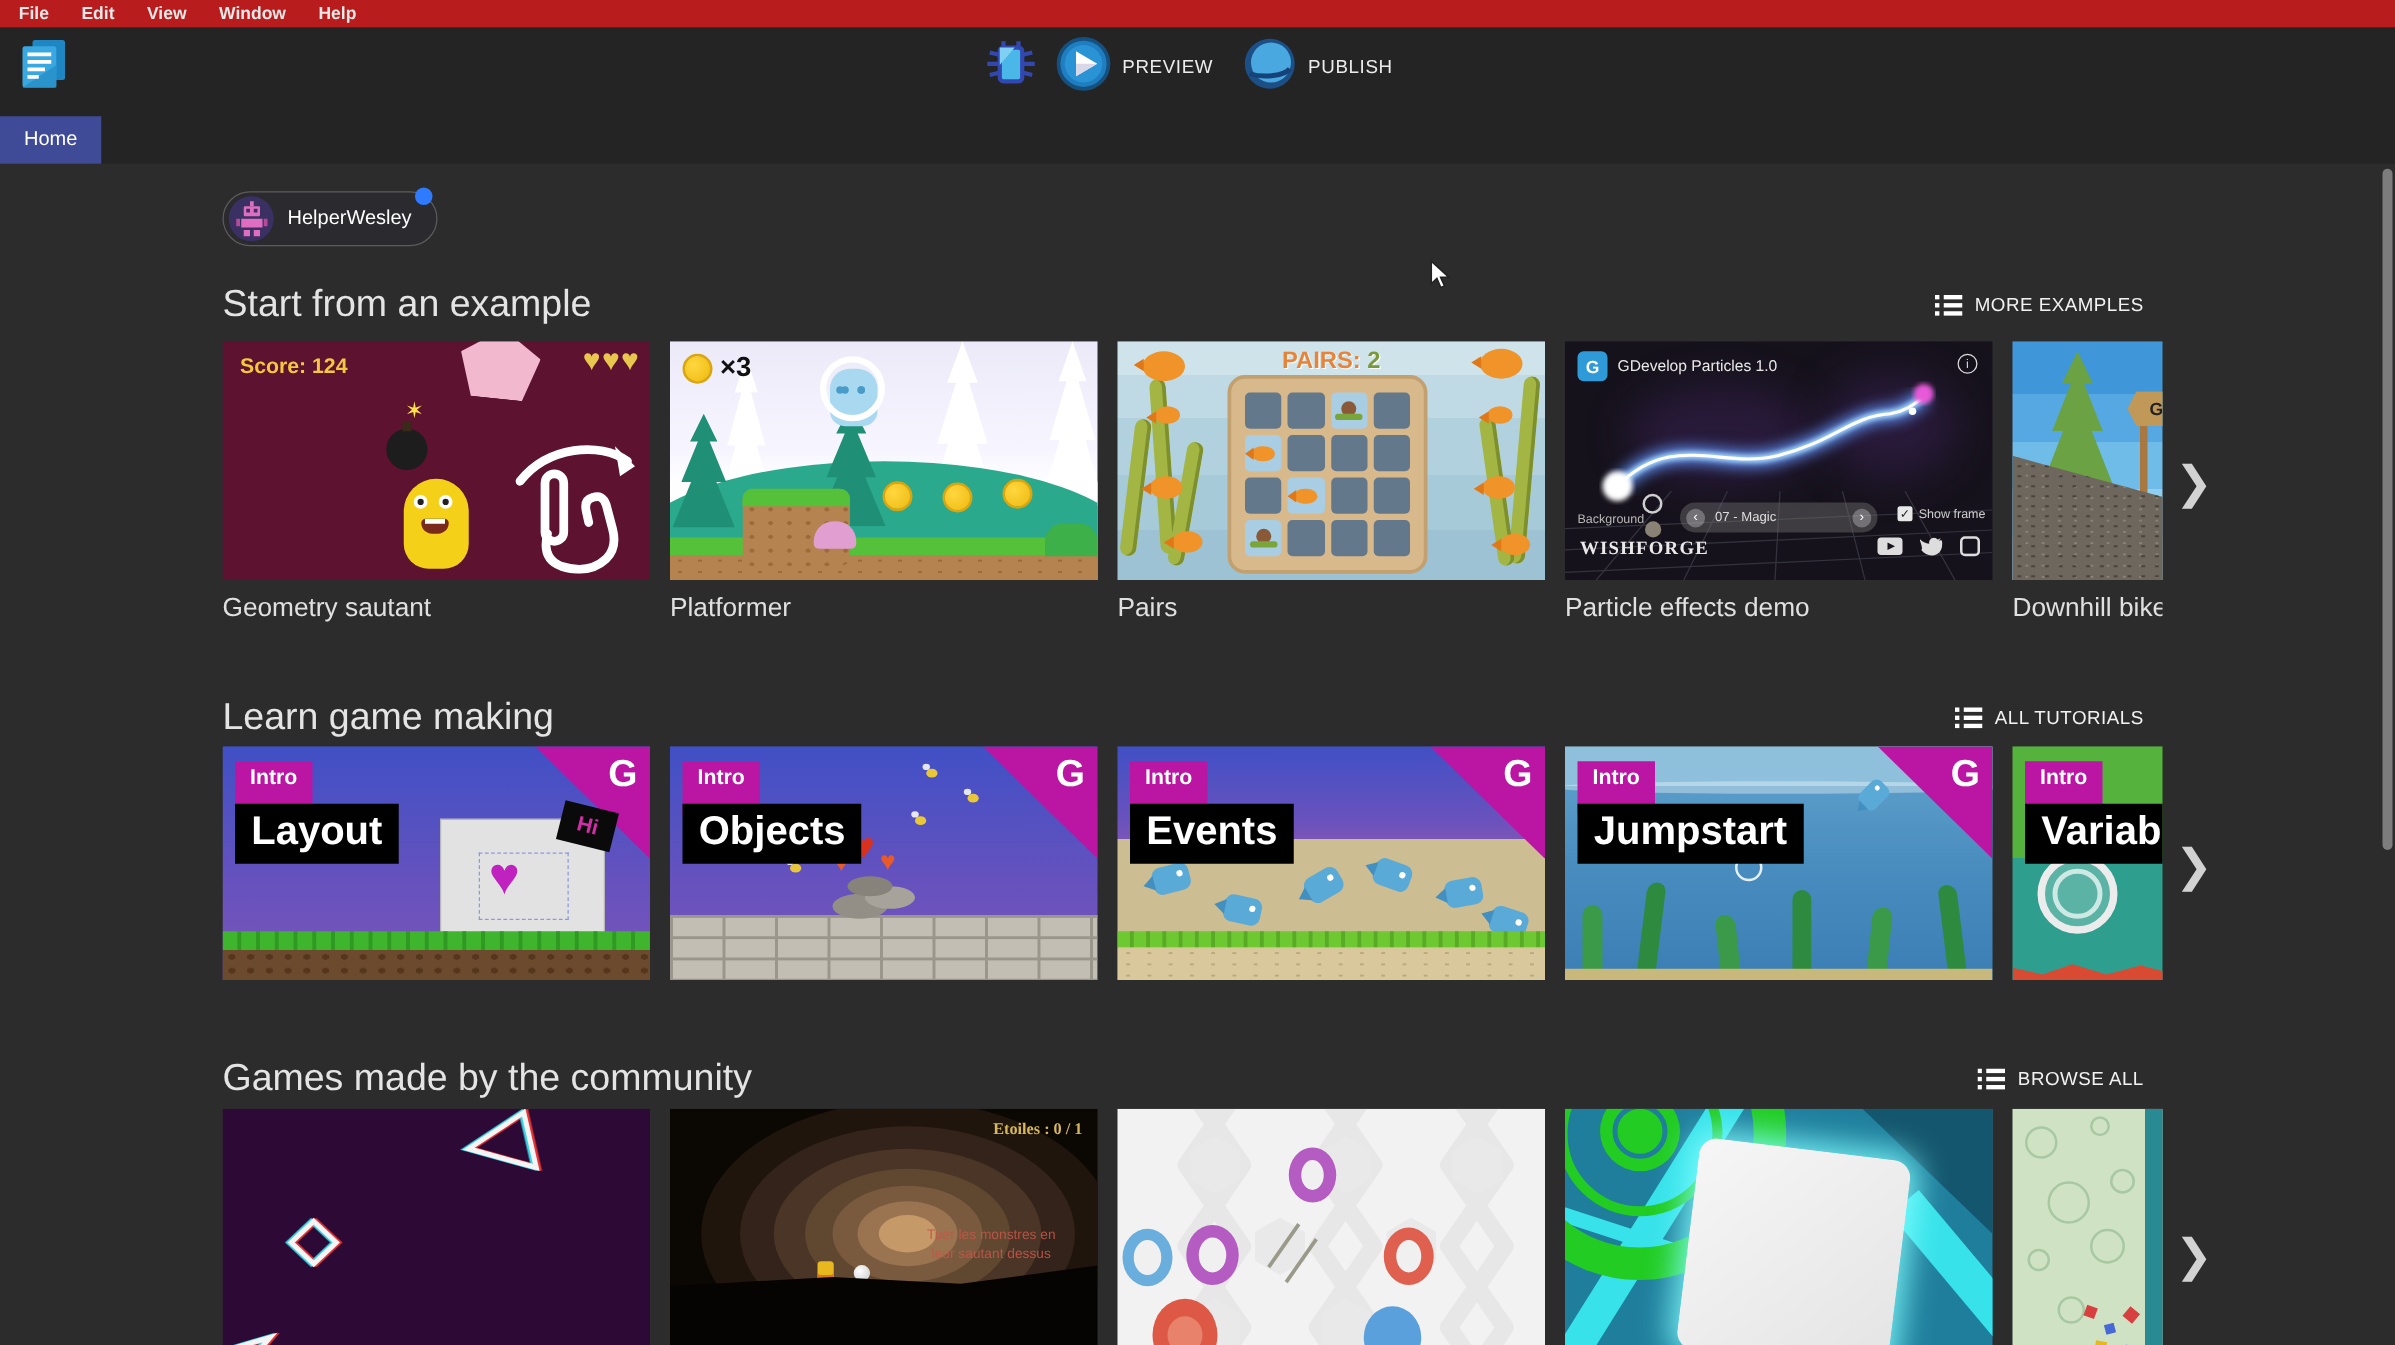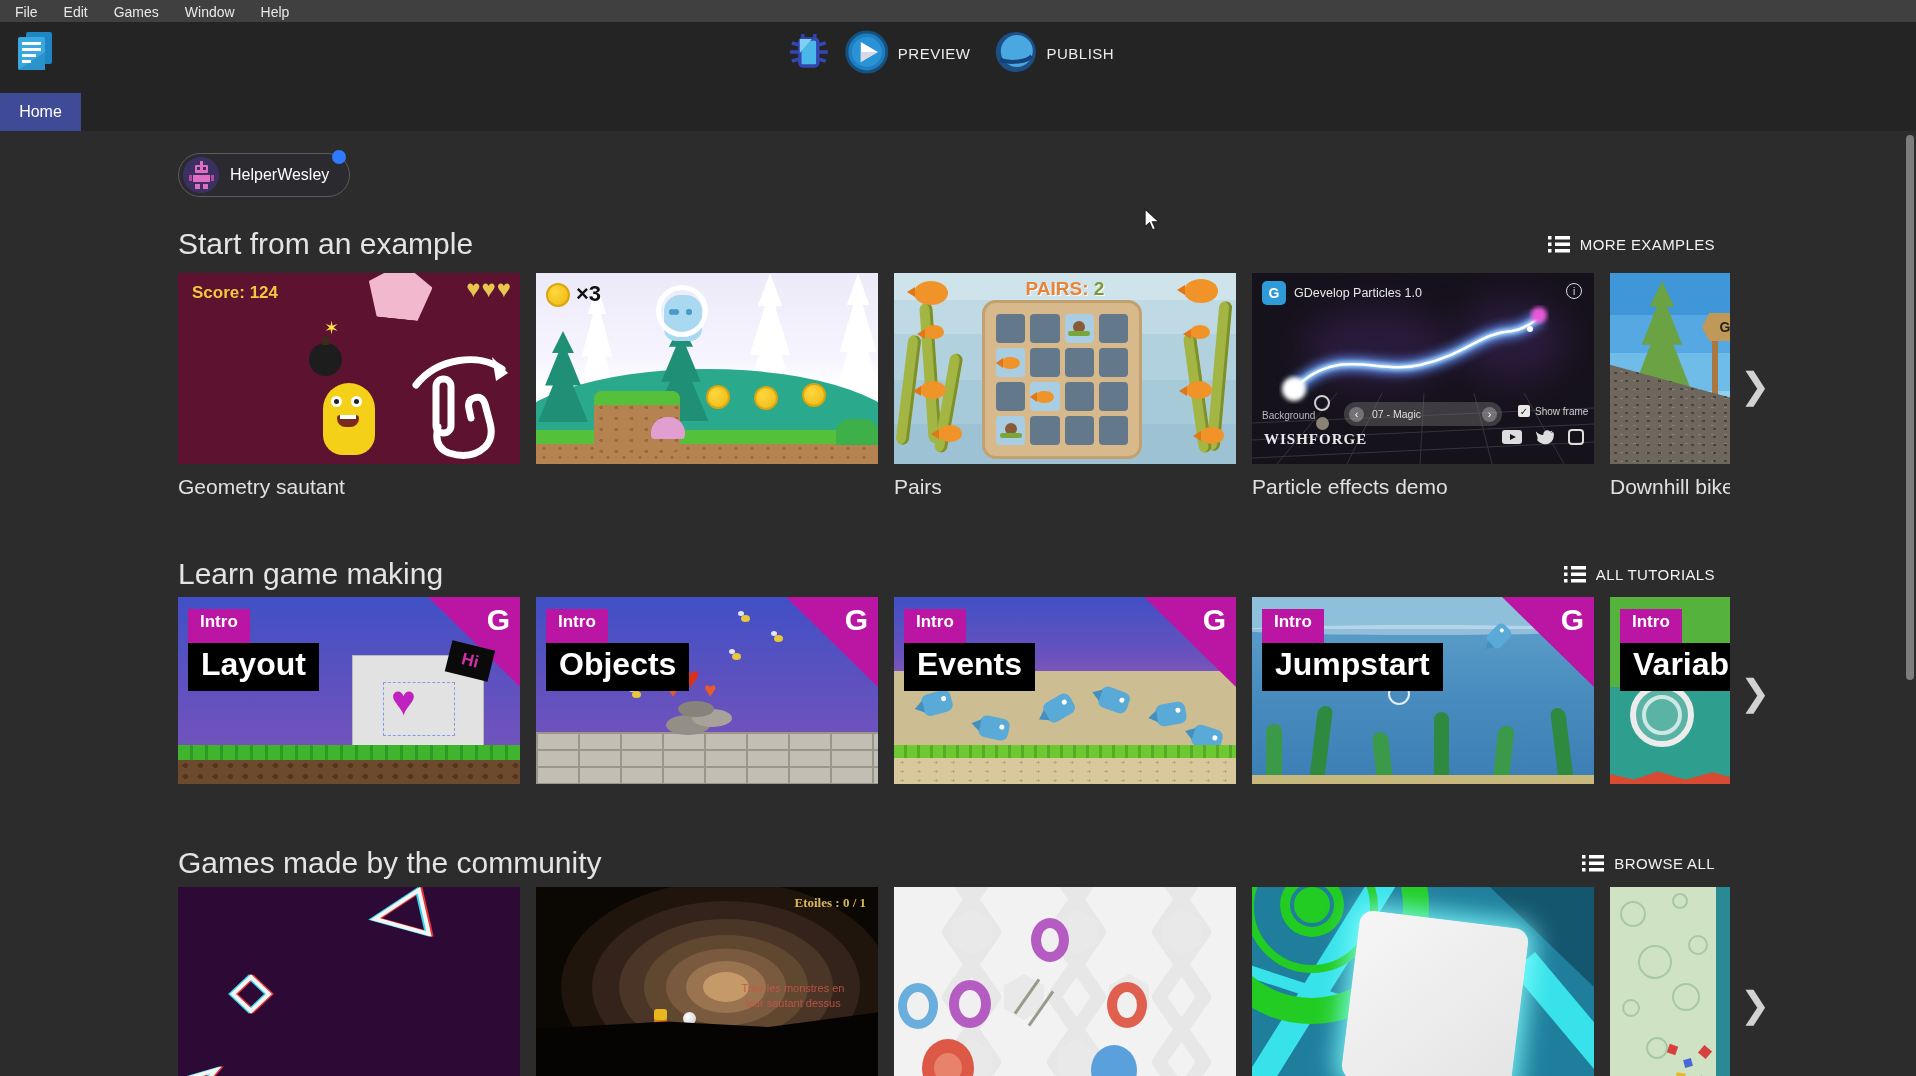--- a/index.html
+++ b/index.html
@@ -1,21 +1,21 @@
 <!DOCTYPE html>
 <html><head>
 <meta charset="utf-8">
 <style>
   * { margin:0; padding:0; box-sizing:border-box; }
   html,body { width:1916px; height:1076px; overflow:hidden; }
   body { font-family:"Liberation Sans", sans-serif; background:#2c2c2c; position:relative; cursor:default; }
   .abs { position:absolute; }
 
   
-  .menubar { height:22px; background:#404040; display:flex; align-items:flex-end; padding-left:2px; }
+  .menubar { height:22px; background:#b91c1c; display:flex; align-items:flex-start; padding-left:2px;font-weight:bold; }
   .menubar .mitem { color:#e8e8e8; font-size:14px; padding:2px 13px; }
   .toolbar { height:63px; background:#242424; position:relative; }
   .pm-btn { position:absolute; left:14px; top:8px; width:44px; height:48px; }
   .center-tools { position:absolute; left:50%; top:0; height:63px; transform:translateX(-50%);
                   display:flex; align-items:center; gap:9px; }
   .tool-label { color:#ececec; font-size:15px; letter-spacing:0.5px; margin-right:14px; }
   .tabrow { height:46px; background:#242424; display:flex; align-items:flex-end; }
   .tab-home { width:81px; height:38px; background:#3f4b96; color:#fff; font-size:16px;
               display:flex; align-items:center; justify-content:center; }
 
@@ -223,21 +223,21 @@
 
   .scroll-thumb { position:absolute; right:2px; top:135px; width:8px; height:545px; border-radius:4px; background:#7d7d7d; }
   .cursor-svg { position:absolute; left:1143px; top:208px; }
 </style>
 </head>
 <body>
 
 <div class="menubar">
   <span class="mitem">File</span>
   <span class="mitem">Edit</span>
-  <span class="mitem">Games</span>
+  <span class="mitem">View</span>
   <span class="mitem">Window</span>
   <span class="mitem">Help</span>
 </div>
 
 <div class="toolbar">
   <div class="pm-btn">
     <svg width="44" height="48" viewBox="0 0 44 48">
       <rect x="12" y="2" width="26" height="32" rx="2" fill="#1f86c4"></rect>
       <rect x="4" y="7" width="27" height="33" rx="2" fill="#3aa8e0"></rect>
       <polygon points="31,40 31,22 4,40" fill="#2a93cc"></polygon>
@@ -371,20 +371,21 @@
         <span class="abs pf-char">
           <i style="left:9px;"></i>
               <i style="left:22px;"></i>
           <i class="pf-leg" style="left:5px;"></i>
               <i class="pf-leg" style="left:22px;"></i>
         </span>
         <span class="abs pf-bubble"></span>
         <span class="abs pf-blob"></span>
         <span class="abs pf-bush"></span>
       </div>
+      <div class="caption">Platformer</div>
     </div>
 
     <div class="card">
       <div class="thumb t191 pr">
         <div class="abs pr-title">
           <span>PAIRS:</span>
           <b>2</b>
         </div>
         <span class="weed" style="left:8px; top:62px; height:110px; transform:rotate(7deg);"></span>
         <span class="weed" style="left:30px; top:30px; height:140px; transform:rotate(-4deg);"></span>

